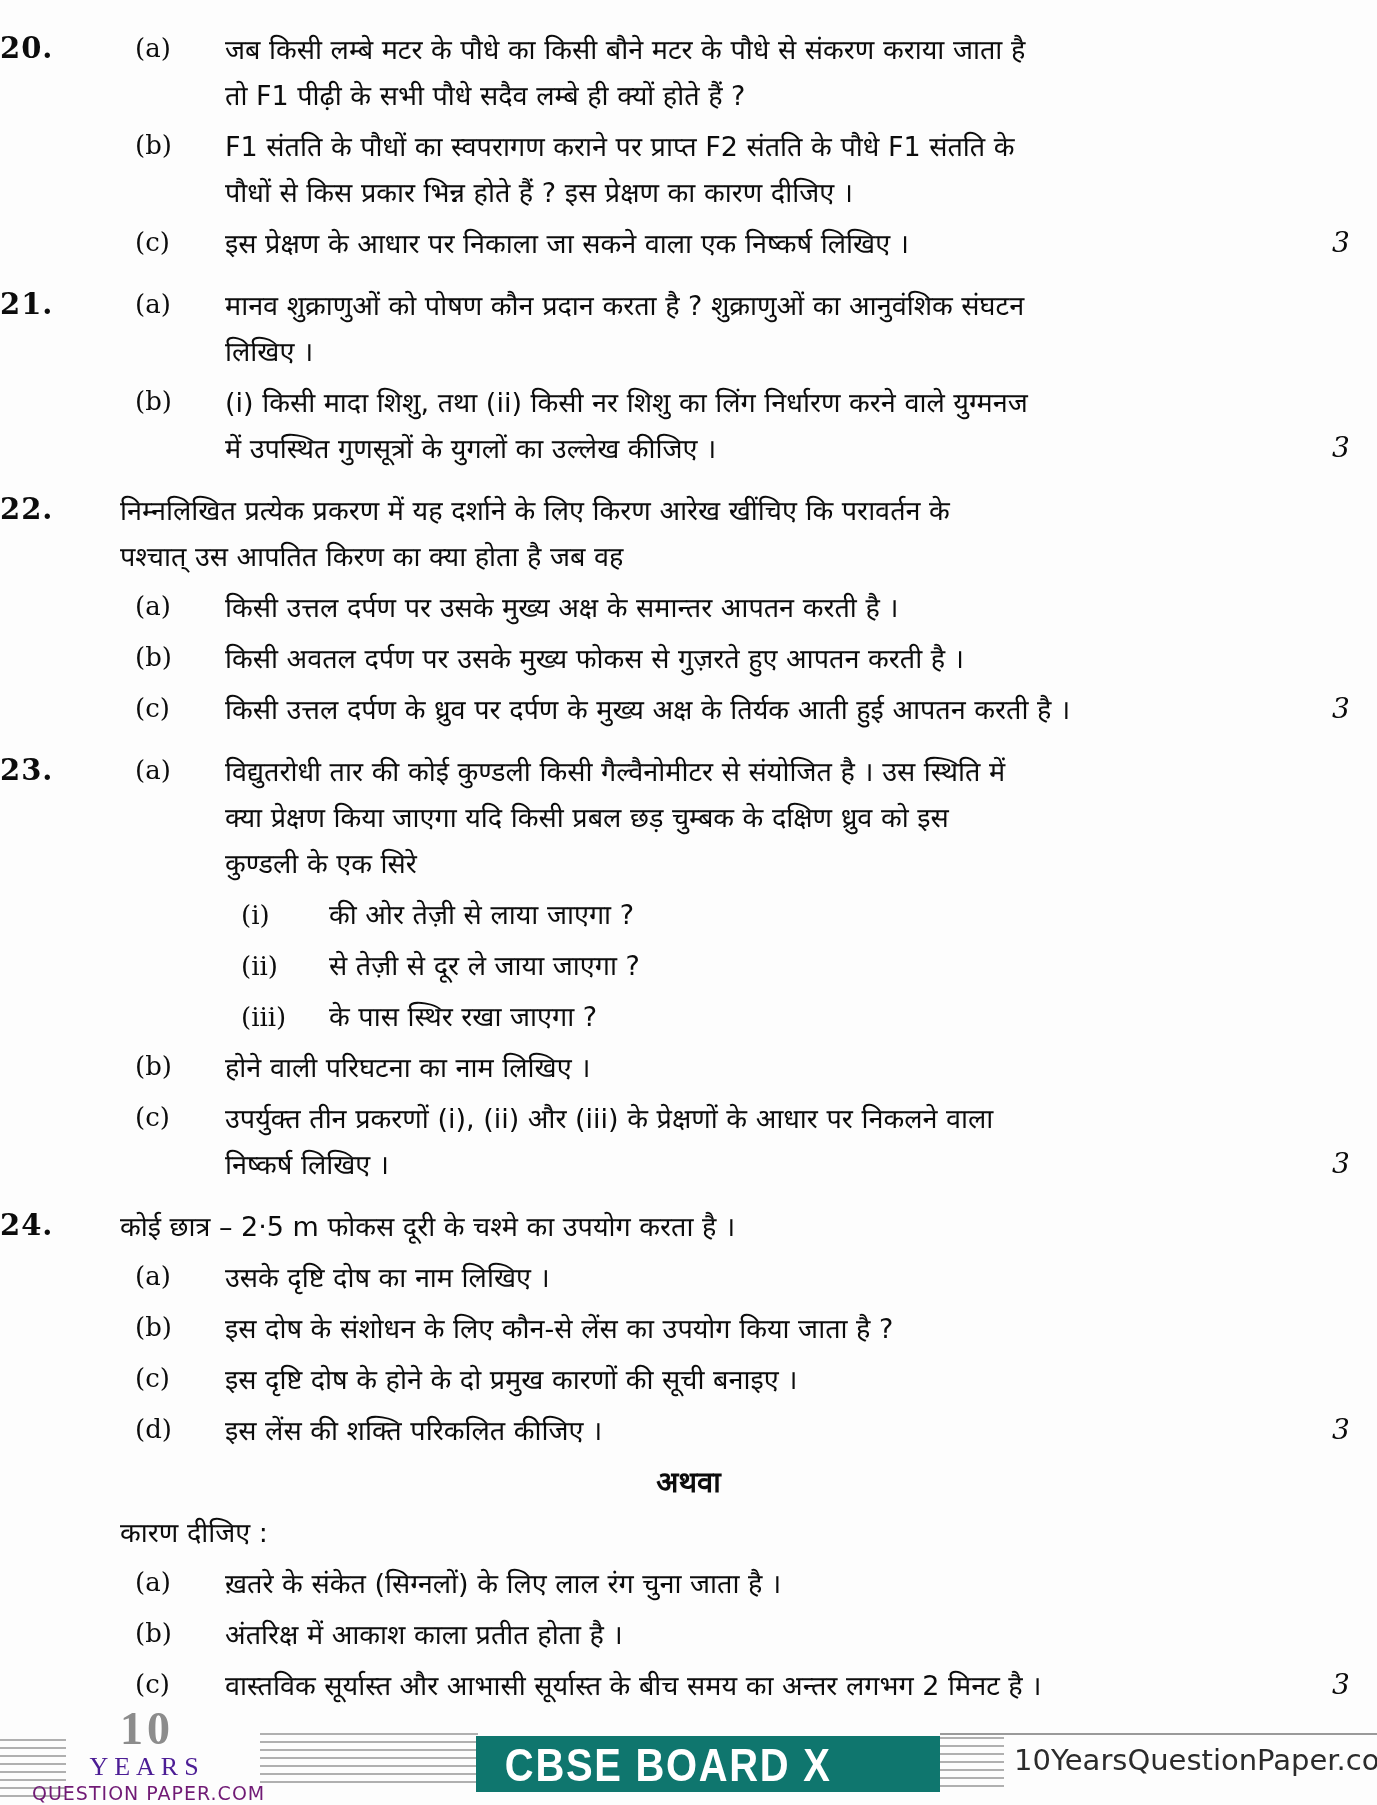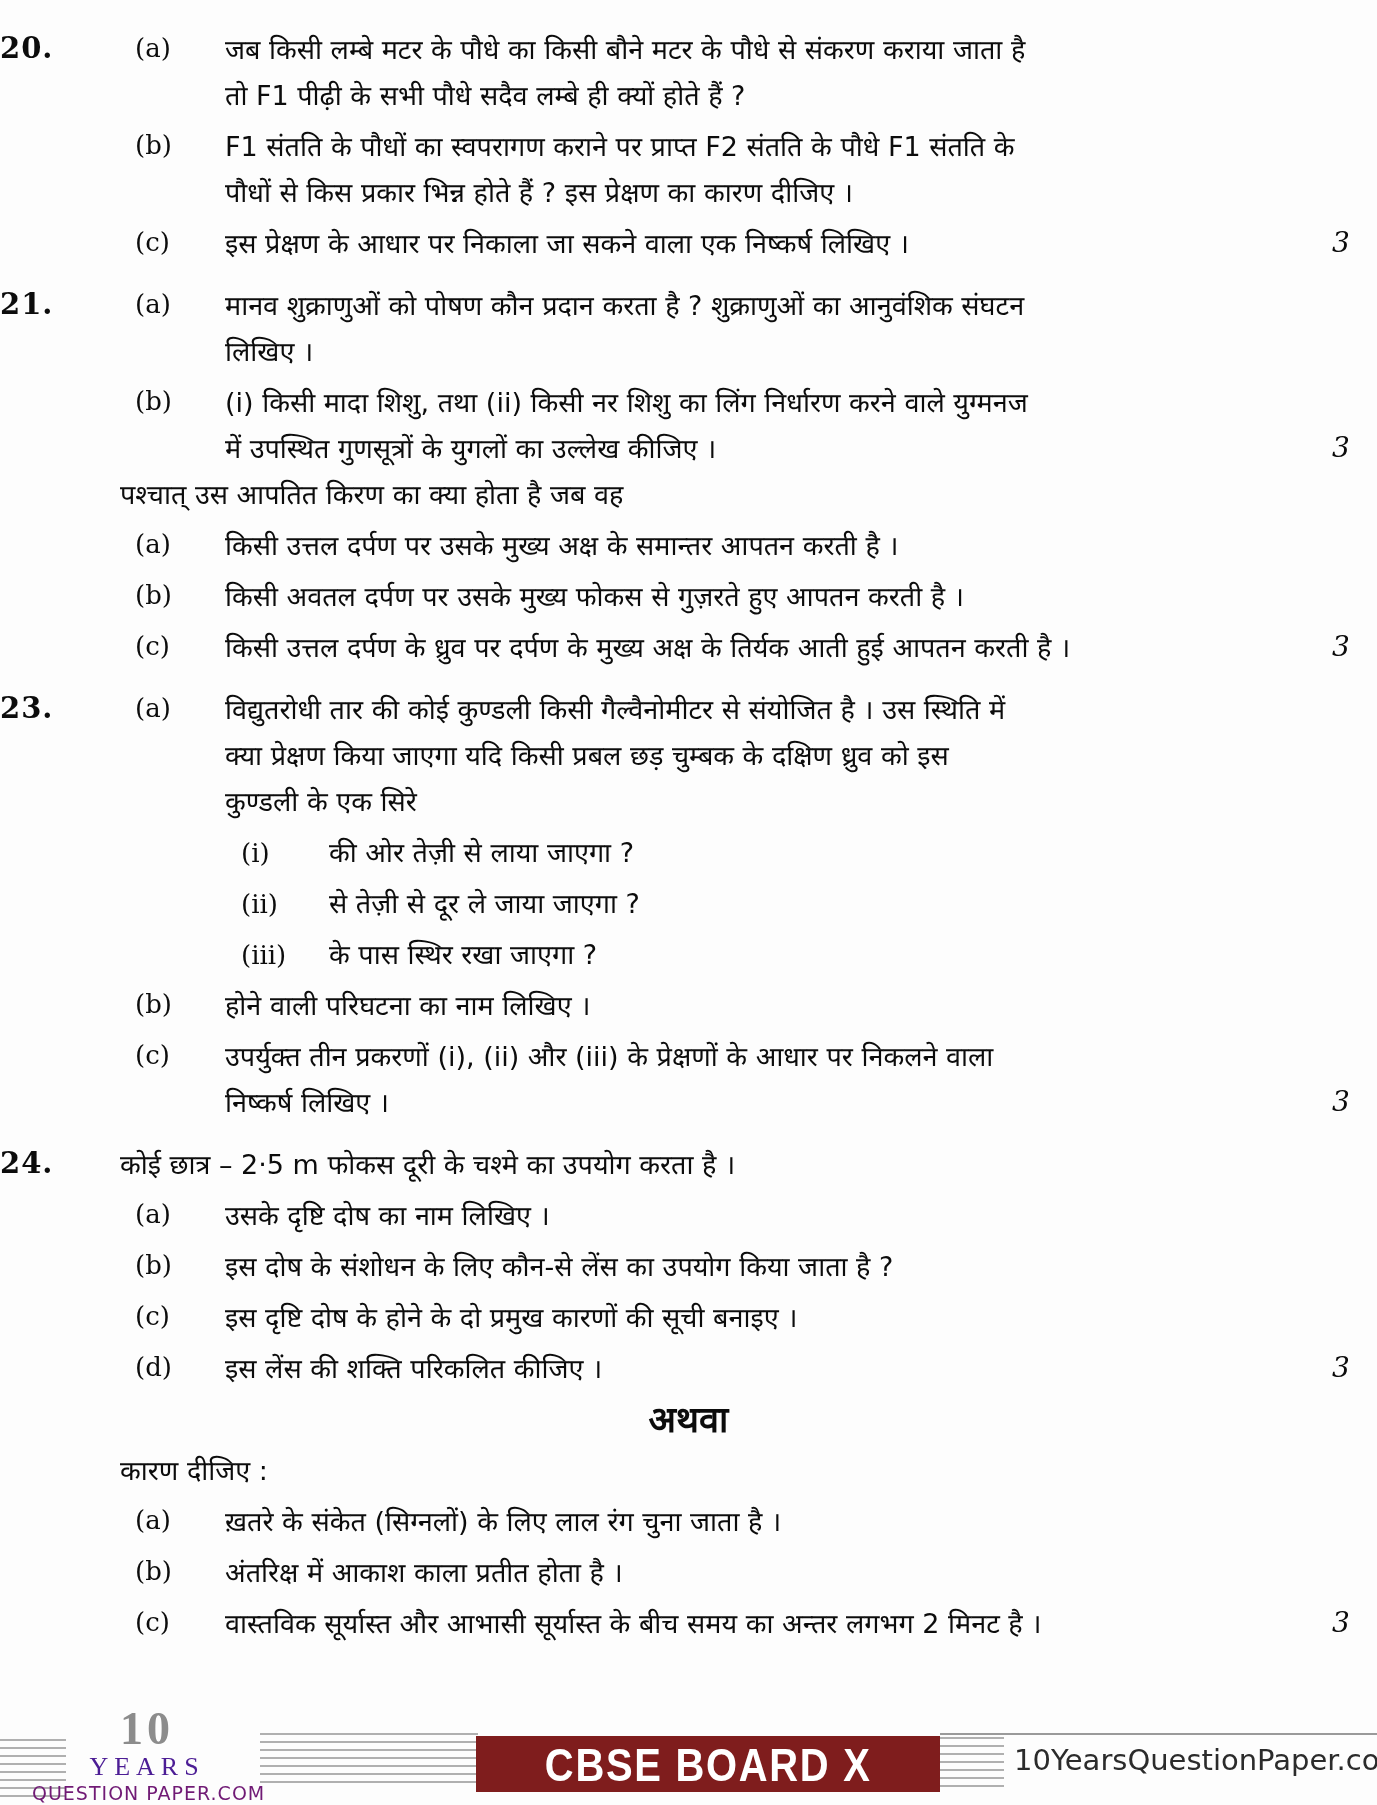--- a/index.html
+++ b/index.html
@@ -59,21 +59,21 @@
   .col-marks {
     flex:0 0 72px;
     text-align:center;
     font-family:"DejaVu Serif", serif;
     font-style:italic;
     font-size:28px;
   }
   .row-center {
     justify-content:center;
     font-weight:bold;
-    font-size:36px;
+    font-size:29px;
   }
   
   .footer {
     position:absolute;
     left:0; bottom:0;
     width:100%; height:90px;
   }
   .stripes {
     position:absolute;
     background:repeating-linear-gradient(to bottom, #b0b0b0 0 2px, transparent 2px 8px);
@@ -113,24 +113,24 @@
     font-family:"DejaVu Sans", sans-serif;
     font-size:19px;
     letter-spacing:1px;
     color:#701a75;
     white-space:nowrap;
   }
   .banner {
     position:absolute;
     left:476px; bottom:13px;
     width:464px; height:56px;
-    background:#7f1d1d;
+    background:#0f766e;
     display:flex;
     align-items:center;
-    justify-content:center;
+    justify-content:flex-start;
   }
   .banner-text {
     color:#ffffff;
     font-family:"Liberation Sans", sans-serif;
     font-weight:bold;
     font-size:47px;
     letter-spacing:2px;
     transform:scaleX(0.85);
     white-space:nowrap;
   }
@@ -196,20 +196,25 @@
         <div class="col-label">(b)</div>
         <div class="col-text">(i) किसी मादा शिशु, तथा (ii) किसी नर शिशु का लिंग निर्धारण करने वाले युग्मनज</div>
         <div class="col-marks"></div>
       </div>
       <div class="row">
         <div class="col-num"></div>
         <div class="col-label"></div>
         <div class="col-text">में उपस्थित गुणसूत्रों के युगलों का उल्लेख कीजिए ।</div>
         <div class="col-marks">3</div>
       </div>
+      <div class="row gap-q">
+        <div class="col-num col-num-intro">22.</div>
+        <div class="col-text">निम्नलिखित प्रत्येक प्रकरण में यह दर्शाने के लिए किरण आरेख खींचिए कि परावर्तन के</div>
+        <div class="col-marks"></div>
+      </div>
       <div class="row">
         <div class="col-num col-num-intro"></div>
         <div class="col-text">पश्चात् उस आपतित किरण का क्या होता है जब वह</div>
         <div class="col-marks"></div>
       </div>
       <div class="row gap-part">
         <div class="col-num"></div>
         <div class="col-label">(a)</div>
         <div class="col-text">किसी उत्तल दर्पण पर उसके मुख्य अक्ष के समान्तर आपतन करती है ।</div>
         <div class="col-marks"></div>

